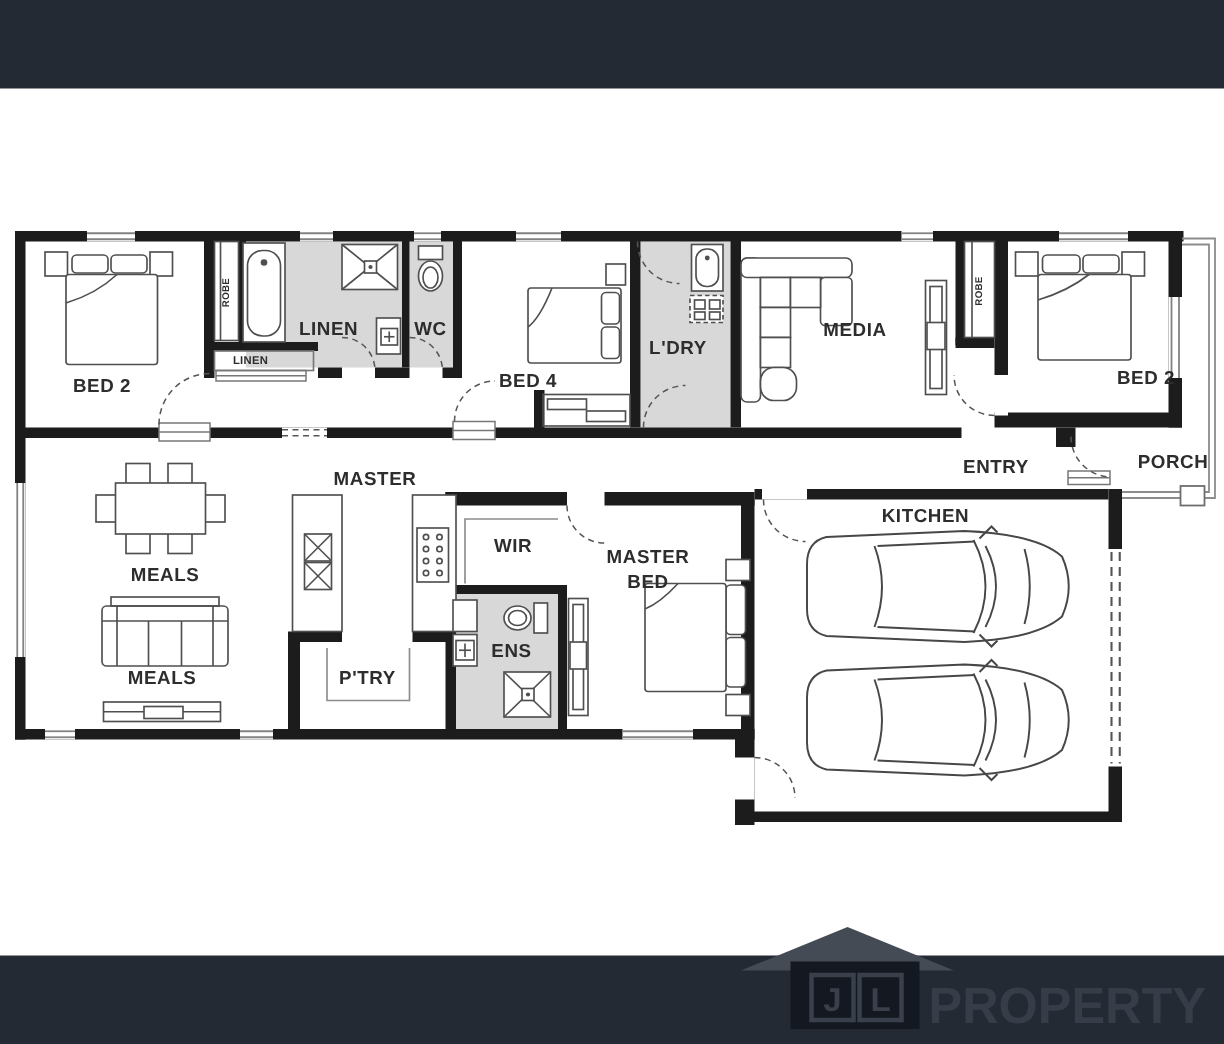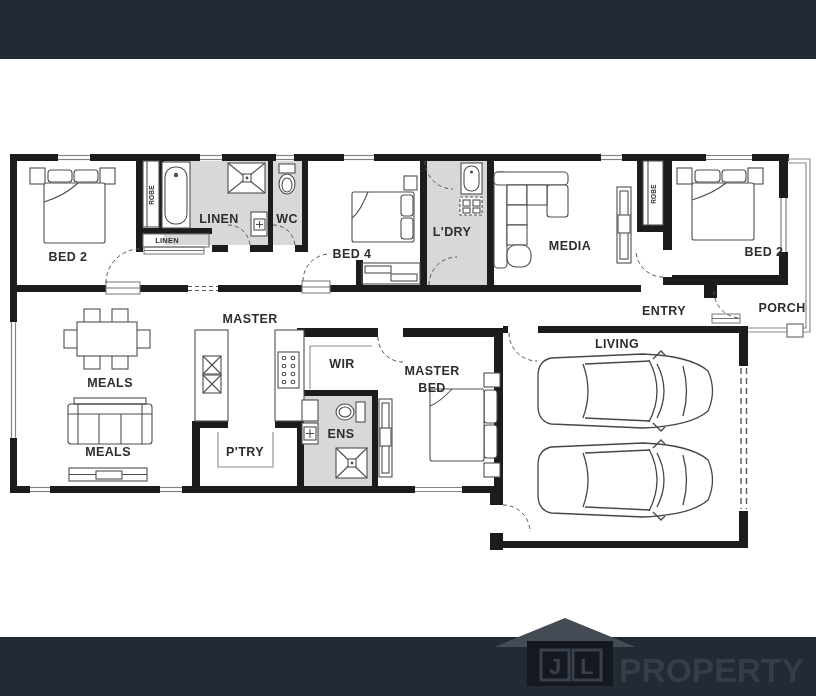--- a/index.html
+++ b/index.html
@@ -409,25 +409,25 @@
     <text x="587" y="674" text-anchor="middle" font-family="Liberation Sans, sans-serif" font-size="22" font-weight="bold" fill="#39404b">L</text>
     <text x="619" y="682" textLength="185" lengthAdjust="spacingAndGlyphs" font-family="Liberation Sans, sans-serif" font-size="34" font-weight="bold" fill="#363d49">PROPERTY</text>
   </g>
 </svg>
 
 <div class="lbl" style="left:68px;top:257px">BED 2</div>
 <div class="lbl" style="left:219px;top:219px">LINEN</div>
 <div class="lbl" style="left:287px;top:219px">WC</div>
 <div class="lbl" style="left:352px;top:254px">BED 4</div>
 <div class="lbl" style="left:452px;top:232px">L'DRY</div>
-<div class="lbl" style="left:570px;top:246px">MEDIA</div>
+<div class="lbl" style="left:570px;top:220px">MEDIA</div>
 <div class="lbl" style="left:764px;top:252px">BED 2</div>
 <div class="lbl" style="left:782px;top:308px">PORCH</div>
 <div class="lbl" style="left:664px;top:311px">ENTRY</div>
-<div class="lbl" style="left:617px;top:344px">LIVING</div>
+<div class="lbl" style="left:617px;top:344px">KITCHEN</div>
 <div class="lbl" style="left:250px;top:319px">MASTER</div>
 <div class="lbl" style="left:110px;top:383px">MEALS</div>
 <div class="lbl" style="left:342px;top:364px">WIR</div>
 <div class="lbl" style="left:432px;top:371px">MASTER</div>
 <div class="lbl" style="left:432px;top:388px">BED</div>
 <div class="lbl" style="left:341px;top:434px">ENS</div>
 <div class="lbl" style="left:245px;top:452px">P'TRY</div>
 <div class="lbl" style="left:108px;top:452px">MEALS</div>
 <div class="lbl small" style="left:167px;top:240px">LINEN</div>
 <div class="lbl small vert" style="left:151px;top:195px">ROBE</div>

